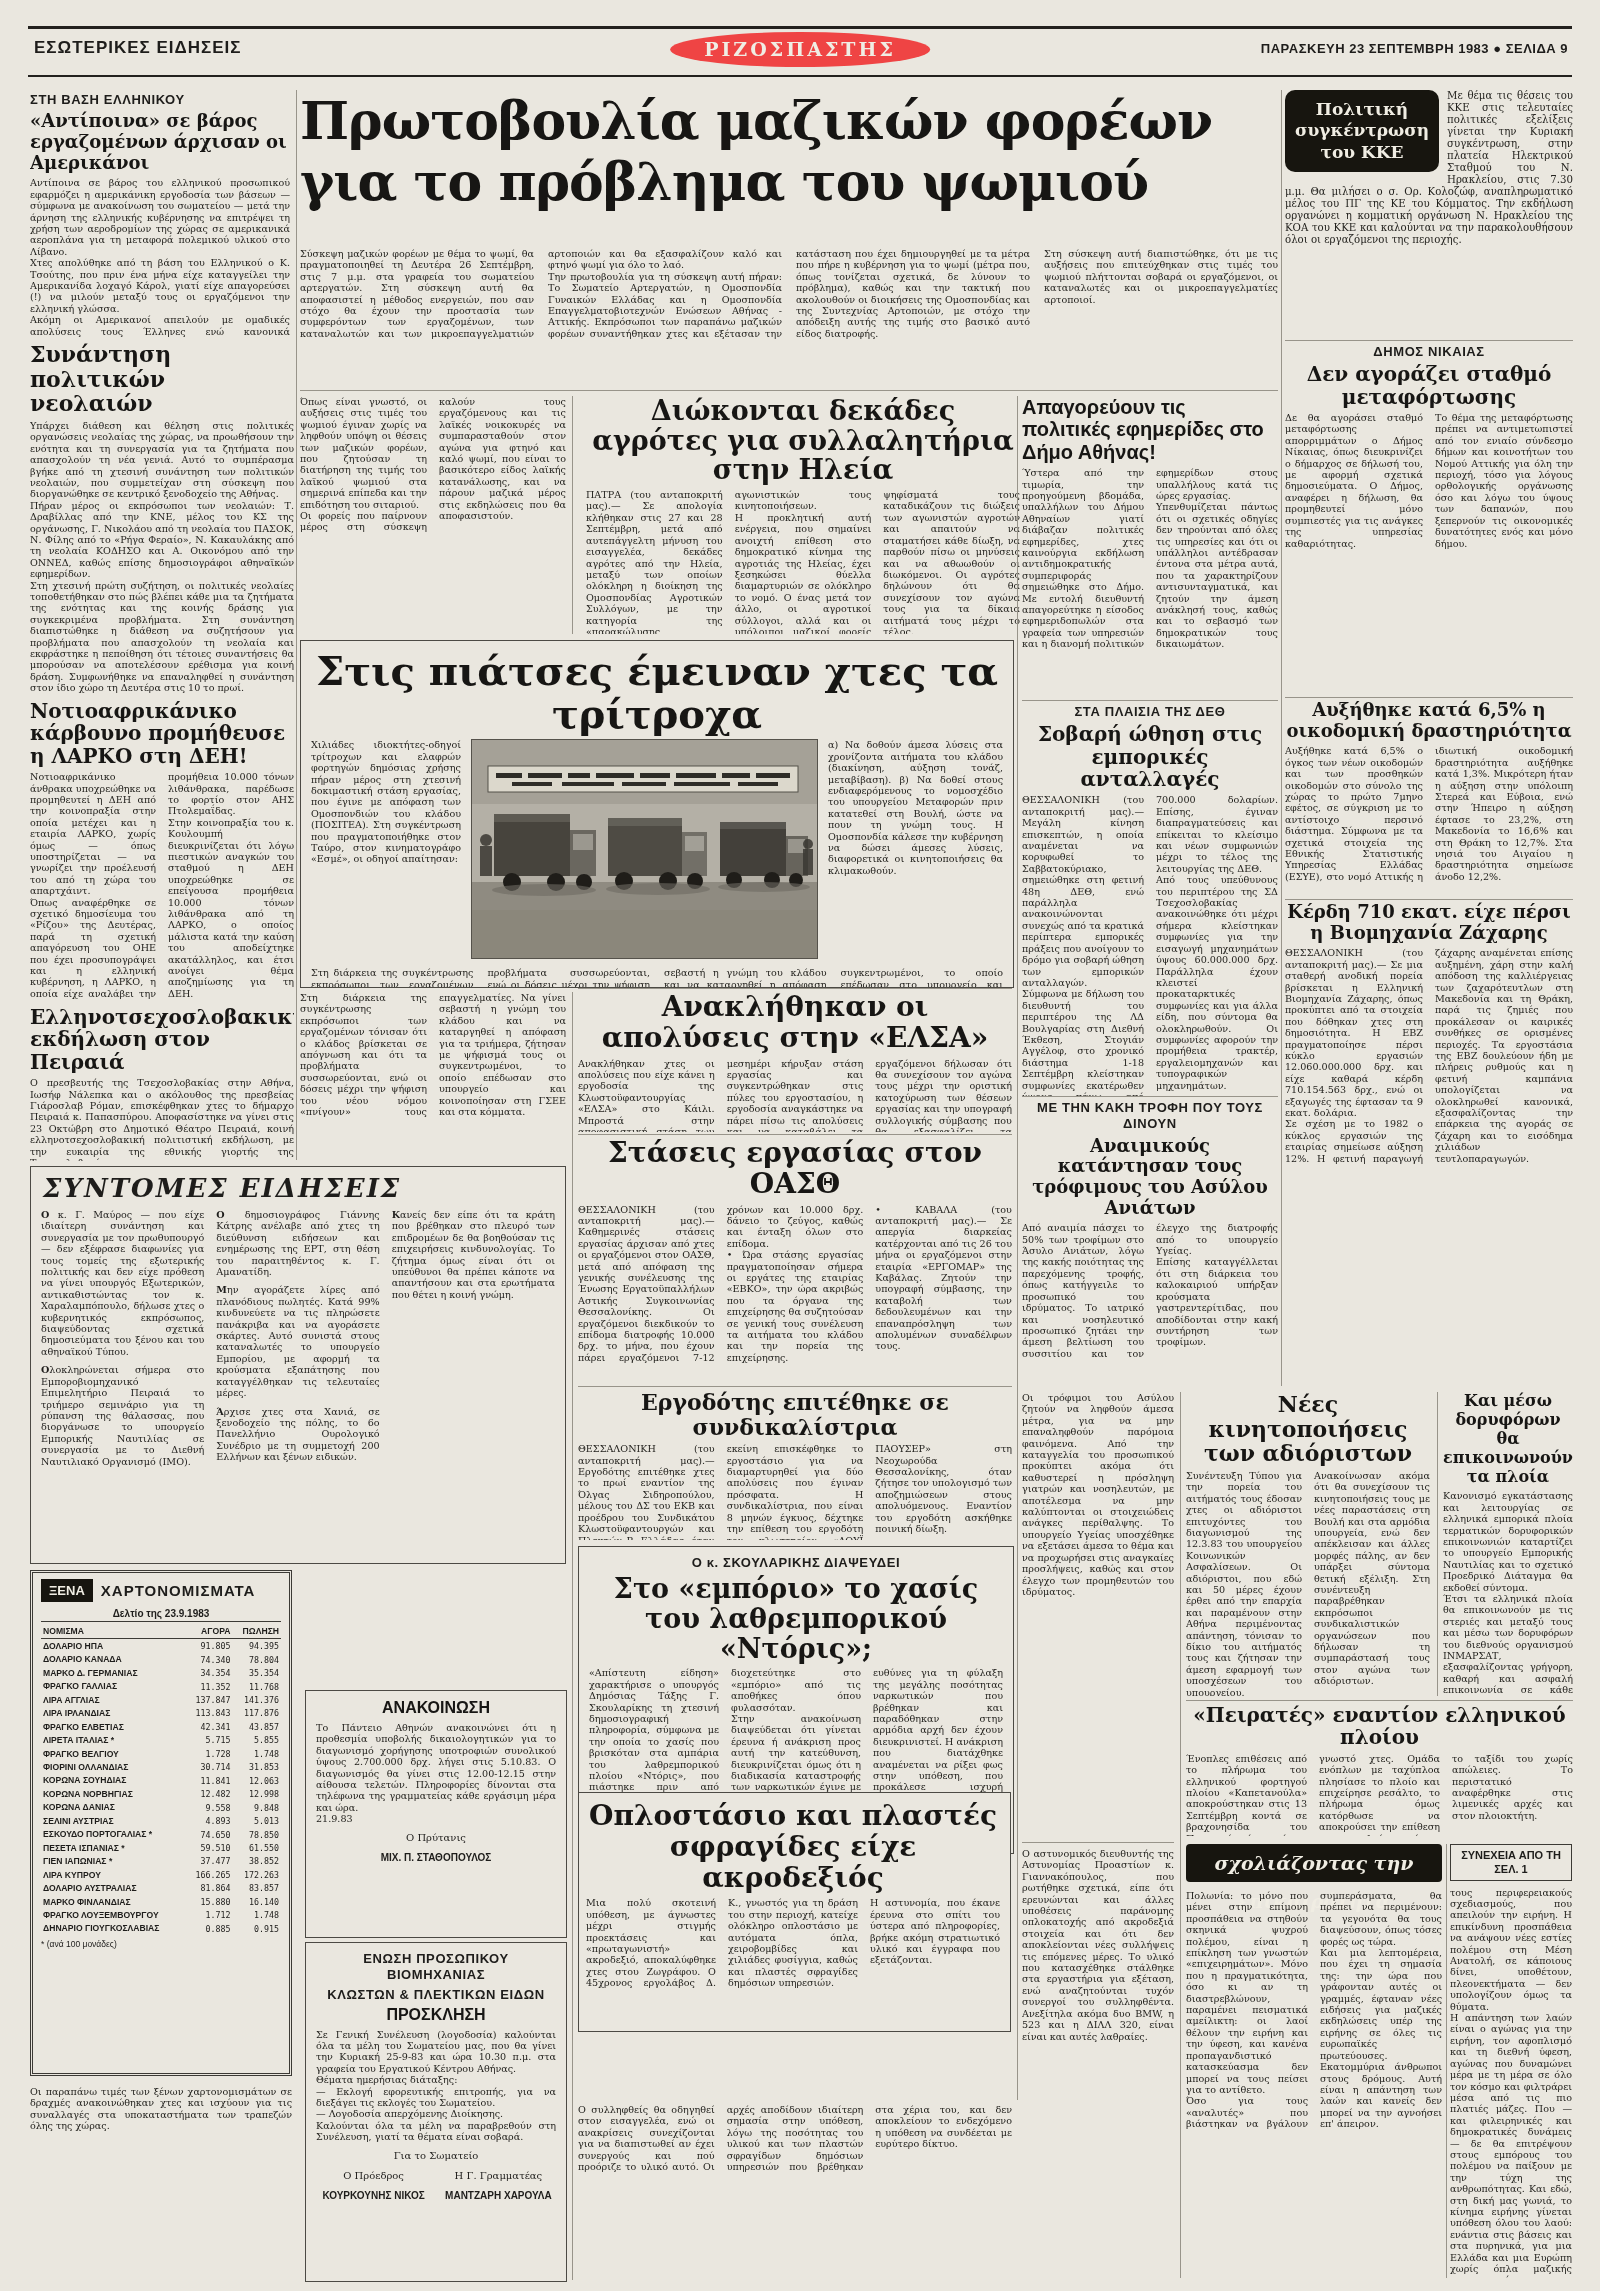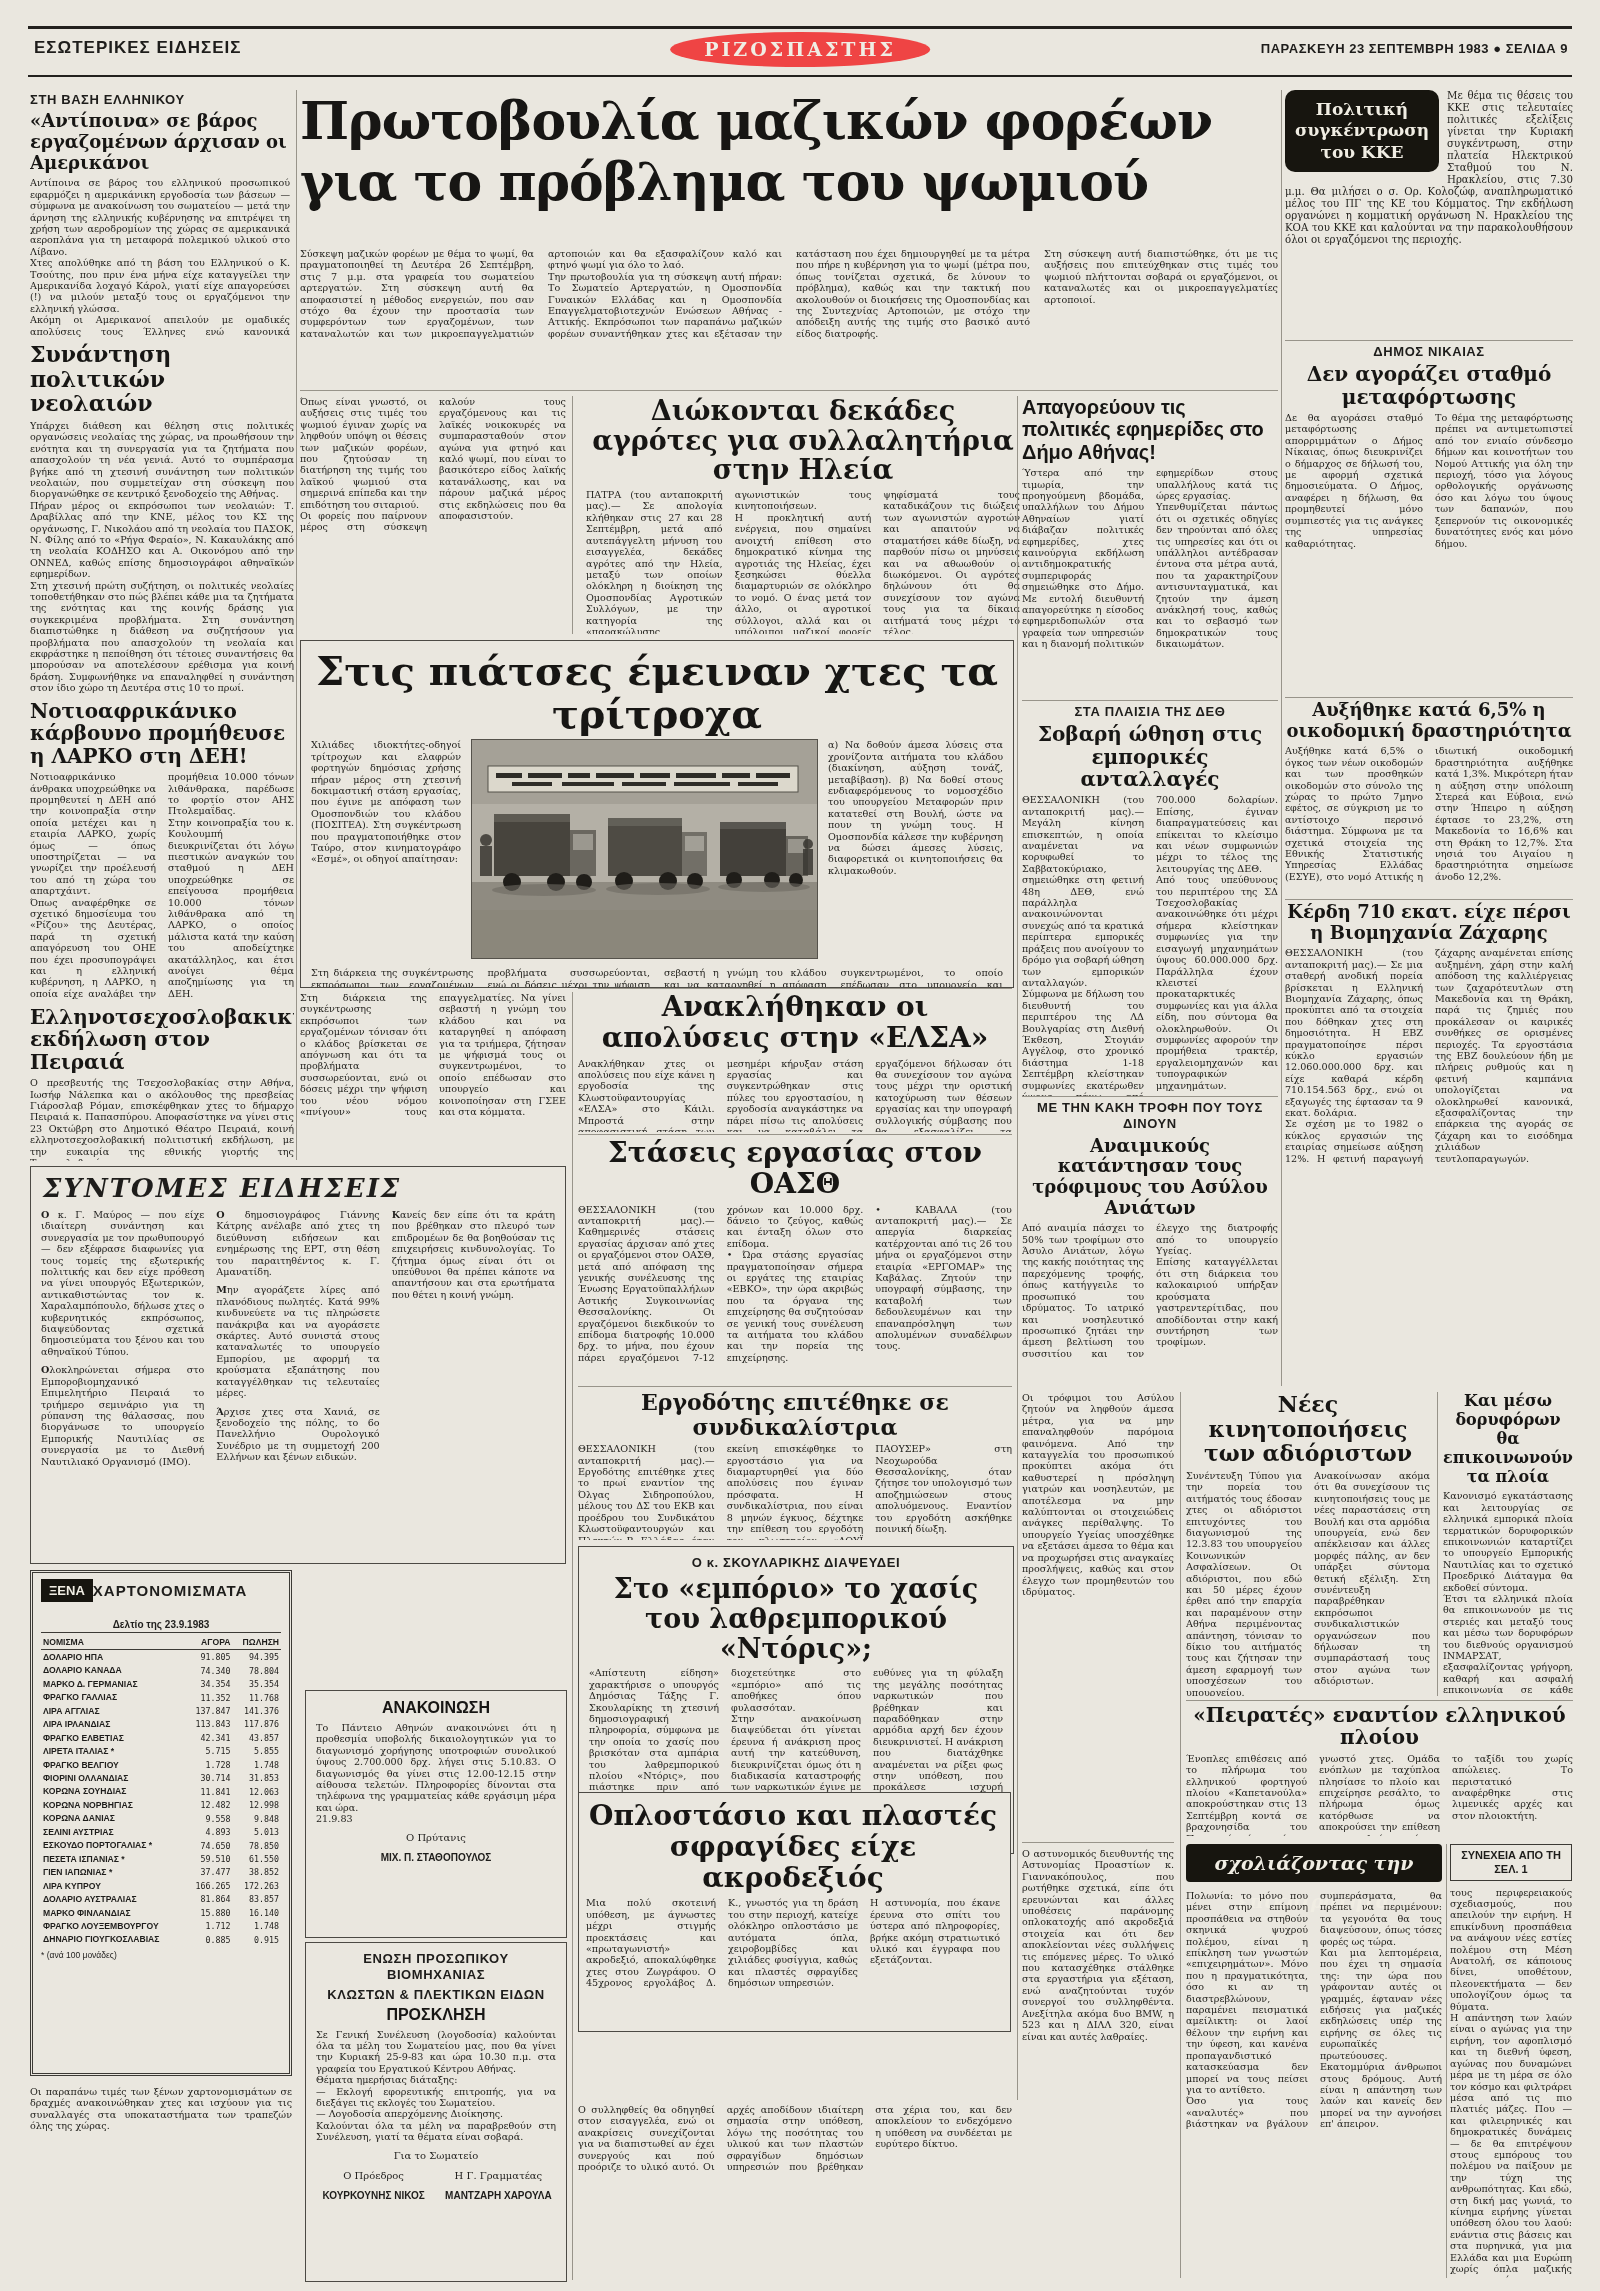--- a/index.html
+++ b/index.html
@@ -41,21 +41,21 @@
   .blackbox{background:#17150f;color:#f0ede3;text-align:center;border-radius:10px;
             font:bold 17px/1.25 "DejaVu Serif",serif;padding:9px 4px;}
   .banner{background:#17150f;color:#f0ede3;text-align:center;border-radius:4px;
           font:italic bold 19px/38px "DejaVu Serif",serif;height:38px;}
   
   .briefbox{border:1px solid #4c4a44;padding:6px 10px;}
   .brieftitle{font:italic bold 26px/1 "DejaVu Serif",serif;letter-spacing:2px;margin:2px 0 8px 2px;}
   .brief{font:9.6px/11.4px "DejaVu Serif",serif;text-align:justify;margin-bottom:7px;break-inside:avoid;}
   .brief::first-letter{font-weight:bold;}
   
-  .curhead{display:flex;align-items:center;margin-bottom:16px;}
+  .curhead{display:flex;align-items:center;gap:8px;margin-bottom:5px;}
   .curlabel{background:#17150f;color:#f0ede3;font:bold 13px/1 "Liberation Sans",sans-serif;padding:5px 8px;}
   .curtitle{font:bold 15px/1 "Liberation Sans",sans-serif;letter-spacing:1px;}
   .cursub{font:bold 10px/1.4 "Liberation Sans",sans-serif;text-align:center;border-bottom:1px solid #3c3a35;margin-bottom:2px;}
   table.cur{width:100%;border-collapse:collapse;font:8.6px/1.45 "Liberation Sans",sans-serif;}
   table.cur th{font-weight:bold;text-align:right;border-bottom:1px solid #3c3a35;padding:1px 2px;}
   table.cur th:first-child{text-align:left;}
   table.cur td{padding:0.5px 2px;}
   table.cur td:first-child{font-weight:bold;}
   table.cur td.num{text-align:right;font-family:"DejaVu Sans Mono",monospace;font-size:8.3px;}
   .footnote{font:8.5px/1.35 "Liberation Sans",sans-serif;margin-top:4px;}

